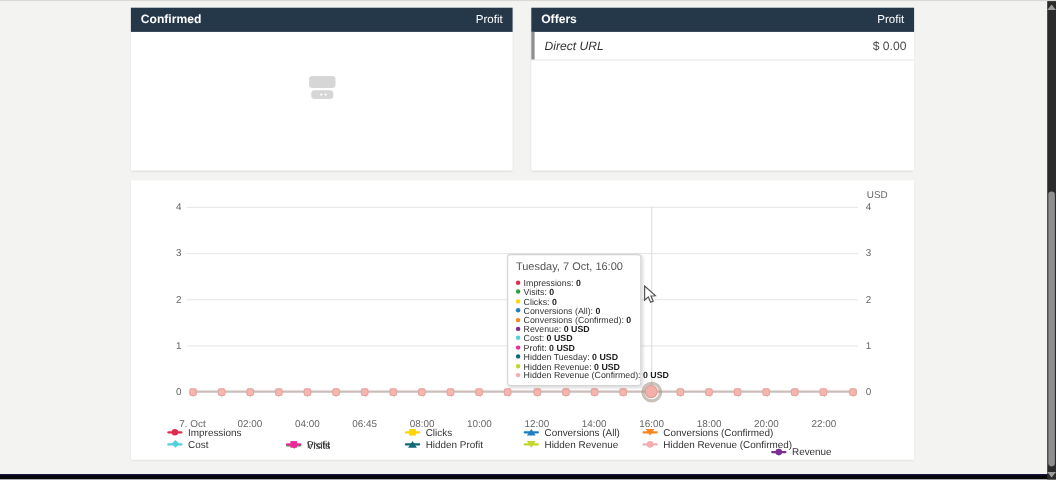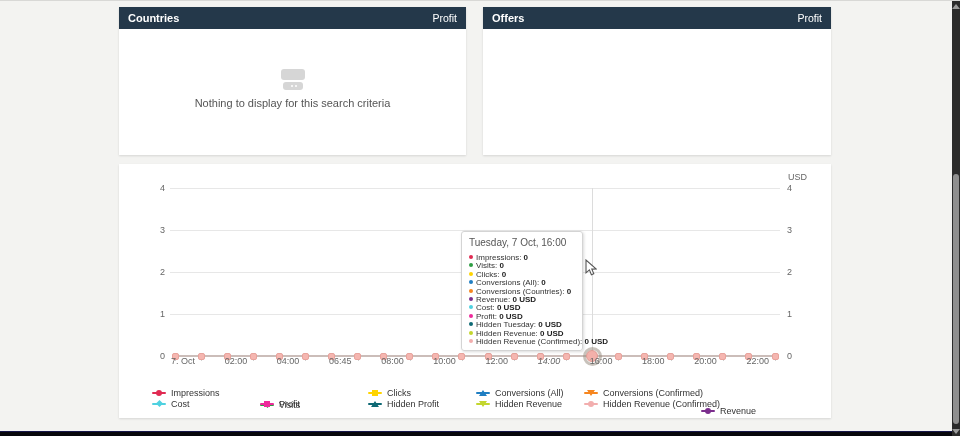--- a/index.html
+++ b/index.html
@@ -53,21 +53,21 @@
   }
   .pt-hover-halo {
     position:absolute; width:19px; height:19px; border-radius:50%;
     border:3px solid rgba(155,143,131,0.55); background:transparent;
   }
   .pt-hover {
     position:absolute; width:12px; height:12px; border-radius:50%;
     background:#f3b0aa; border:1px solid #dd9a92;
   }
   .xtick { position:absolute; width:1px; height:4px; background:#cfcfcf; top:193px; }
-  .xlabel { position:absolute; top:192px; font-size:9px; color:#666; width:40px; text-align:right; }
+  .xlabel { position:absolute; top:216px; font-size:9px; color:#666; width:40px; text-align:center; }
   
   .tooltip {
     position:absolute; left:342px; top:67px; width:122px;
     background:rgba(255,255,255,0.97); border:1px solid #d4d4d4; border-radius:3px;
     box-shadow:1px 1px 3px rgba(0,0,0,0.15);
     padding:5px 7px 4px; z-index:5;
   }
   .tt-title { font-size:10px; color:#555; margin-bottom:6px; }
   .tt-row { font-size:8px; color:#333; line-height:8.4px; white-space:nowrap; }
   .tt-bullet { display:inline-block; width:4px; height:4px; border-radius:50%; margin-right:3px; vertical-align:1px; }
@@ -92,38 +92,42 @@
   
   .bottom-bar { position:absolute; left:0; bottom:0; width:960px; height:5px; background:#07070b; border-top:1px solid #16164a; z-index:10; }
   
   .cursor { position:absolute; left:585px; top:258px; z-index:30; pointer-events:none; }
 </style>
 </head>
 <body>
 
 <div class="panel" style="left:119px; top:6px; width:347px; height:148px;">
   <div class="panel-header">
-    <span class="ph-title">Countries</span>
+    <span class="ph-title">Confirmed</span>
     <span class="ph-value">Profit</span>
   </div>
   <div class="empty-state">
     <div class="es-icon">
       <span class="r1"></span>
         <span class="r2"></span>
         <span class="dot d1"></span>
         <span class="dot d2"></span>
     </div>
-    <div class="empty-text">Nothing to display for this search criteria</div>
   </div>
 </div>
 
 <div class="panel" style="left:483px; top:6px; width:348px; height:148px;">
   <div class="panel-header">
     <span class="ph-title">Offers</span>
     <span class="ph-value">Profit</span>
+  </div>
+  <div class="offer-row">
+    <span class="row-accent"></span>
+    <span class="offer-name">Direct URL</span>
+    <span class="offer-value">$ 0.00</span>
   </div>
 </div>
 
 <div class="panel" id="chart-panel">
   <div class="unit-label">USD</div>
   <div id="grid-layer">
       <div class="gridline" style="top: 24px;"></div>
       <div class="ylabel left" style="top: 19px;">4</div>
       <div class="ylabel right" style="top: 19px;">4</div>
       <div class="gridline" style="top: 66px;"></div>
@@ -171,21 +175,21 @@
       <div class="xlabel" style="left: 296.87px;">10:00</div>
       <div class="xtick" style="left: 342.957px;"></div>
       <div class="pt" style="left: 339.457px; top: 188.5px;"></div>
       <div class="xtick" style="left: 369.043px;"></div>
       <div class="pt" style="left: 365.543px; top: 188.5px;"></div>
       <div class="xlabel" style="left: 349.043px;">12:00</div>
       <div class="xtick" style="left: 395.13px;"></div>
       <div class="pt" style="left: 391.63px; top: 188.5px;"></div>
       <div class="xtick" style="left: 421.217px;"></div>
       <div class="pt" style="left: 417.717px; top: 188.5px;"></div>
-      <div class="xlabel" style="left: 401.217px; font-style: italic;">14:00</div>
+      <div class="xlabel" style="left: 401.217px;">14:00</div>
       <div class="xtick" style="left: 447.304px;"></div>
       <div class="pt" style="left: 443.804px; top: 188.5px;"></div>
       <div class="xtick" style="left: 473.391px;"></div>
       <div class="pt-hover-halo" style="left: 463.891px; top: 182.5px;"></div>
       <div class="pt-hover" style="left: 467.391px; top: 186px;"></div>
       <div class="xlabel" style="left: 453.391px;">16:00</div>
       <div class="xtick" style="left: 499.478px;"></div>
       <div class="pt" style="left: 495.978px; top: 188.5px;"></div>
       <div class="xtick" style="left: 525.565px;"></div>
       <div class="pt" style="left: 522.065px; top: 188.5px;"></div>
@@ -203,21 +207,21 @@
       <div class="xtick" style="left: 656px;"></div>
       <div class="pt" style="left: 652.5px; top: 188.5px;"></div>
     </div>
   <div class="tooltip">
     <div class="tt-title">Tuesday, 7 Oct, 16:00</div>
     <div id="tooltip-rows">
         <div class="tt-row"><span class="tt-bullet" style="background: rgb(224, 42, 82);"></span><span>Impressions: </span><span class="tt-val">0</span></div>
         <div class="tt-row"><span class="tt-bullet" style="background: rgb(47, 158, 68);"></span><span>Visits: </span><span class="tt-val">0</span></div>
         <div class="tt-row"><span class="tt-bullet" style="background: rgb(255, 212, 0);"></span><span>Clicks: </span><span class="tt-val">0</span></div>
         <div class="tt-row"><span class="tt-bullet" style="background: rgb(31, 126, 194);"></span><span>Conversions (All): </span><span class="tt-val">0</span></div>
-        <div class="tt-row"><span class="tt-bullet" style="background: rgb(246, 134, 31);"></span><span>Conversions (Countries): </span><span class="tt-val">0</span></div>
+        <div class="tt-row"><span class="tt-bullet" style="background: rgb(246, 134, 31);"></span><span>Conversions (Confirmed): </span><span class="tt-val">0</span></div>
         <div class="tt-row"><span class="tt-bullet" style="background: rgb(123, 46, 141);"></span><span>Revenue: </span><span class="tt-val">0 USD</span></div>
         <div class="tt-row"><span class="tt-bullet" style="background: rgb(79, 209, 224);"></span><span>Cost: </span><span class="tt-val">0 USD</span></div>
         <div class="tt-row"><span class="tt-bullet" style="background: rgb(238, 42, 155);"></span><span>Profit: </span><span class="tt-val">0 USD</span></div>
         <div class="tt-row"><span class="tt-bullet" style="background: rgb(14, 105, 116);"></span><span>Hidden Tuesday: </span><span class="tt-val">0 USD</span></div>
         <div class="tt-row"><span class="tt-bullet" style="background: rgb(195, 214, 46);"></span><span>Hidden Revenue: </span><span class="tt-val">0 USD</span></div>
         <div class="tt-row"><span class="tt-bullet" style="background: rgb(242, 174, 174);"></span><span>Hidden Revenue (Confirmed): </span><span class="tt-val">0 USD</span></div>
       </div>
   </div>
   <div id="legend-layer">
       <div class="legend-item" style="left: 33px; top: 224px;">

